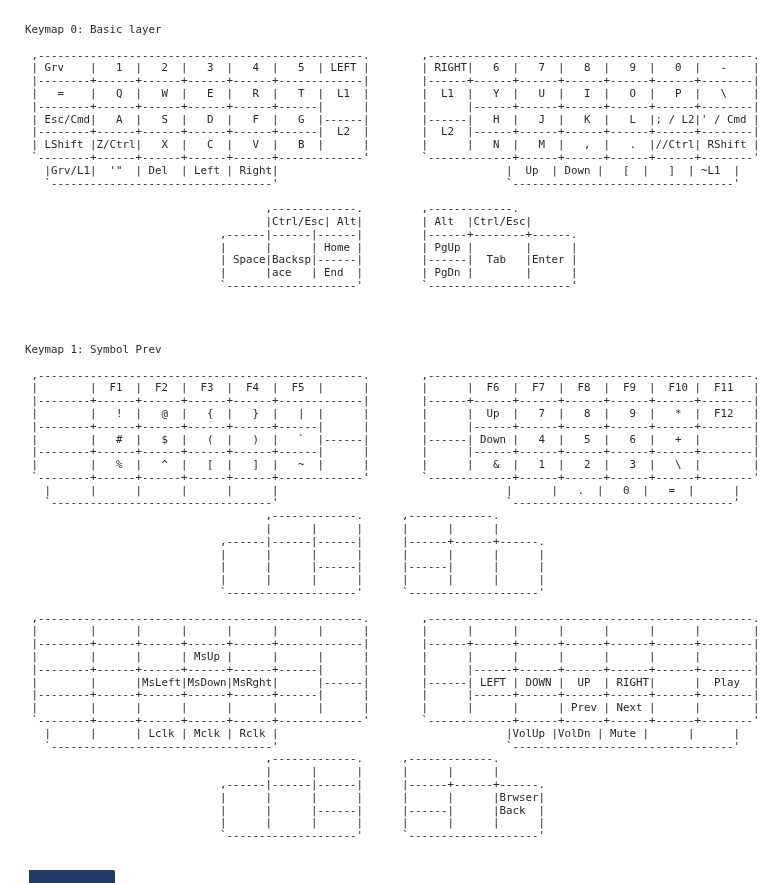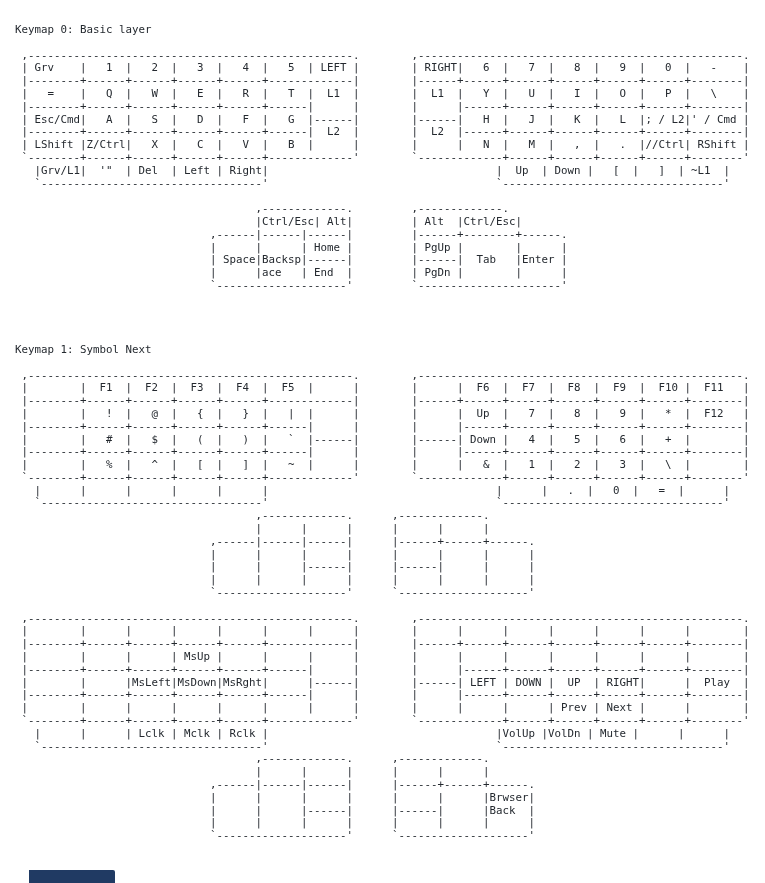--- a/index.html
+++ b/index.html
@@ -7,21 +7,21 @@
     padding: 0;
     background: #ffffff;
     width: 765px;
     height: 883px;
     overflow: hidden;
   }
   .page {
     position: relative;
     width: 765px;
     height: 883px;
-    padding: 24px 0 0 15px;
+    padding: 24px 0 0 25px;
     box-sizing: border-box;
     font-family: "DejaVu Sans Mono", "Liberation Mono", monospace;
     font-size: 10.8px;
     line-height: 12.8px;
     color: #24292f;
   }
   .km-section { margin: 0; }
   .km-section.gap-large { margin-bottom: 51.2px; }
   .km-section.gap-small { margin-bottom: 12.8px; }
   .km-title {
@@ -66,21 +66,21 @@
                                      ,-------------.         ,-------------.
                                      |Ctrl/Esc| Alt|         | Alt  |Ctrl/Esc|
                               ,------|------|------|         |------+--------+------.
                               |      |      | Home |         | PgUp |        |      |
                               | Space|Backsp|------|         |------|  Tab   |Enter |
                               |      |ace   | End  |         | PgDn |        |      |
                               `--------------------'         `----------------------'</pre>
   </div>
 
   <div class="km-section gap-small">
-    <div class="km-title">Keymap 1: Symbol Next</div>
+    <div class="km-title">Keymap 1: Symbol Prev</div>
     <pre class="km-art"> ,--------------------------------------------------.        ,--------------------------------------------------.
  |        |  F1  |  F2  |  F3  |  F4  |  F5  |      |        |      |  F6  |  F7  |  F8  |  F9  |  F10 |  F11   |
  |--------+------+------+------+------+-------------|        |------+------+------+------+------+------+--------|
  |        |   !  |   @  |   {  |   }  |   |  |      |        |      |  Up  |   7  |   8  |   9  |   *  |  F12   |
  |--------+------+------+------+------+------|      |        |      |------+------+------+------+------+--------|
  |        |   #  |   $  |   (  |   )  |   `  |------|        |------| Down |   4  |   5  |   6  |   +  |        |
  |--------+------+------+------+------+------|      |        |      |------+------+------+------+------+--------|
  |        |   %  |   ^  |   [  |   ]  |   ~  |      |        |      |   &amp;  |   1  |   2  |   3  |   \  |        |
  `--------+------+------+------+------+-------------'        `-------------+------+------+------+------+--------'
    |      |      |      |      |      |                                   |      |   .  |   0  |   =  |      |

